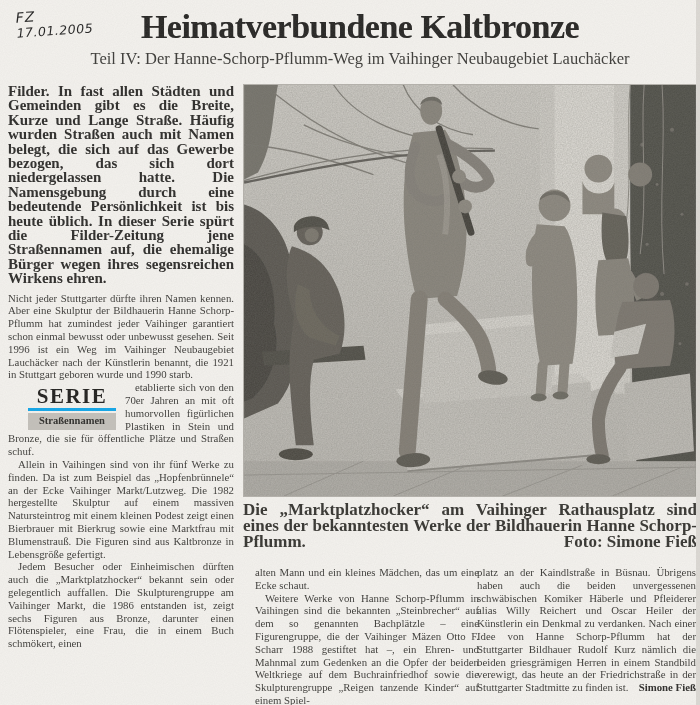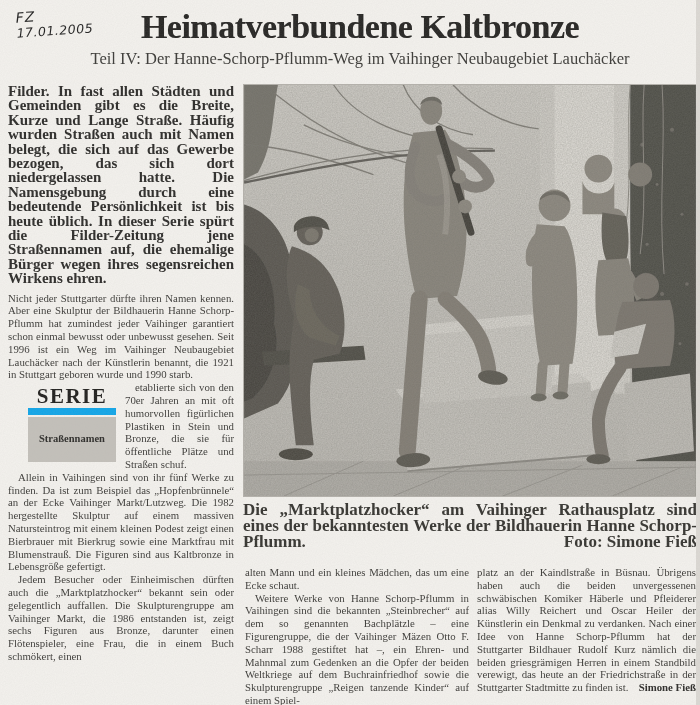--- a/index.html
+++ b/index.html
@@ -14,30 +14,30 @@
   
   header{position:absolute;top:8px;left:60px;width:600px;text-align:center;z-index:2;}
   h1{margin:0;font-size:34px;line-height:38px;font-weight:bold;letter-spacing:-.5px;
      color:#242321;text-shadow:0 0 .6px rgba(30,30,30,.45);}
   .subtitle{margin-top:3px;font-size:16.5px;color:#3a3936;}
   
   .col{position:absolute;text-align:justify;font-size:10.8px;line-height:12.8px;
        color:#3b3a37;overflow:hidden;}
   .col p{margin:0;}
   .col-left{top:84px;left:8px;width:226px;height:621px;}
-  .col-mid{top:566px;left:245px;width:224px;height:139px;}
+  .col-mid{top:566px;left:255px;width:224px;height:139px;}
   .col-right{top:566px;left:477px;width:219px;height:139px;font-family:Liberation Serif, serif;}
   .lead{font-weight:bold;font-size:15px;line-height:14.4px;color:#2b2a28;margin:0 0 6px 0 !important;}
   .ind{text-indent:10px;}
   
   .serie{float:left;width:88px;margin:4px 9px 2px 20px;text-align:center;text-indent:0;}
   .serie-title{font-size:21px;line-height:22px;font-weight:bold;letter-spacing:1.5px;
-               color:#1e1d1b;border-bottom:7px solid #0ea5e9;padding-bottom:1px;}
+               color:#1e1d1b;border-bottom:3px solid #0ea5e9;padding-bottom:1px;}
   .serie-sub{margin-top:2px;background:#c3c0ba;font-size:10.5px;font-weight:bold;
-             padding:16px 0;color:#2b2a28;}
+             padding:2px 0;color:#2b2a28;}
   
   .photo{position:absolute;top:84px;left:243px;width:454px;height:413px;margin:0;
          background:#c9c6c0;overflow:hidden;border:1px solid #b4b1ab;box-sizing:border-box;}
   .photo svg{display:block;width:100%;height:100%;}
   .caption{position:absolute;top:502px;left:243px;width:454px;font-size:17px;
            line-height:16px;font-weight:bold;color:#34332f;text-align:justify;}
   .credit{float:right;padding-left:8px;}
   .byline{float:right;font-weight:bold;color:#2b2a28;padding-left:6px;}
   
   .grain{position:absolute;inset:0;z-index:10;pointer-events:none;}

